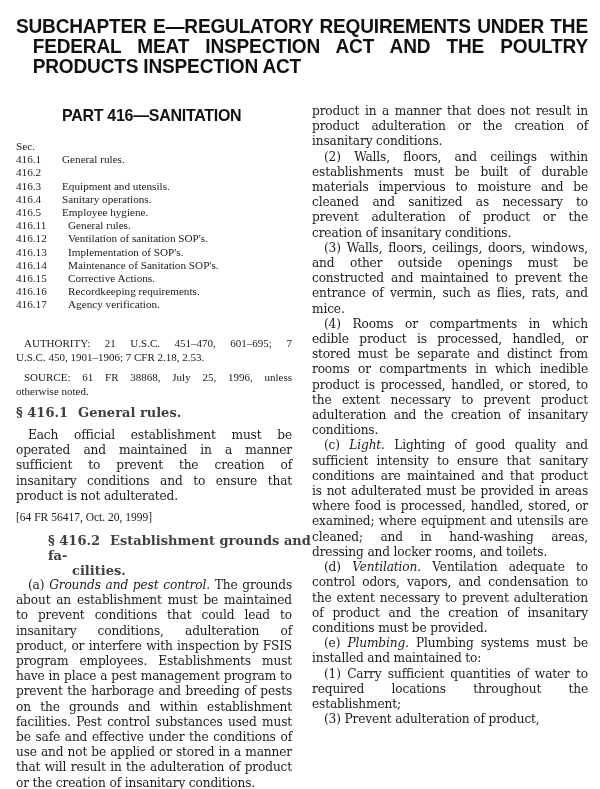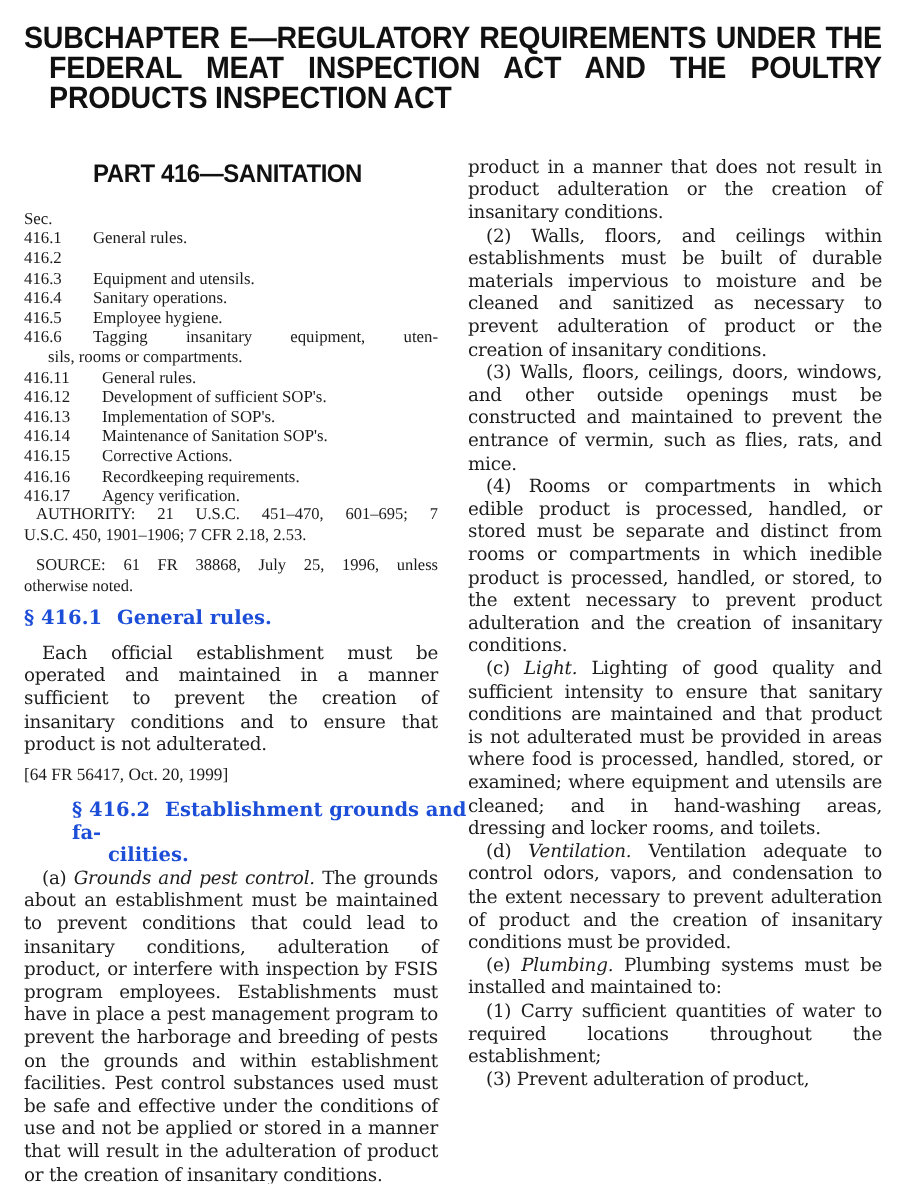--- a/index.html
+++ b/index.html
@@ -44,21 +44,21 @@
     text-align: justify; }
   .authority .first { display:block; text-indent: 8px; text-align: justify; text-align-last: justify; }
   .sc { font-variant: small-caps; }
   .source { position: absolute; left: 16px; top: 370px; width: 276px;
     font-family: "Liberation Serif", serif; font-size: 11px; line-height: 14px; }
   .source .first { display:block; text-indent: 8px; text-align: justify; text-align-last: justify; }
 
   .sec-heading {
     position: absolute; left: 16px; width: 276px;
     font-family: "DejaVu Serif", serif; font-weight: bold; font-size: 13px; line-height: 15px;
-    color: #1d4ed8;
+    color: #404040;
   }
   .sec-heading .sym { margin-right: 10px; }
   .sec-heading .cont { display:block; padding-left: 24px; }
 
   .body-text {
     font-family: "DejaVu Serif", serif; font-size: 12.2px; line-height: 15.2px;
     text-align: justify; color: #1c1c1c; letter-spacing: -0.15px;
   }
   .para { margin: 0; text-indent: 12px; }
   .para.noind { text-indent: 0; }
@@ -110,36 +110,29 @@
             <span class="toc-text">Sanitary operations.</span>
           </div>
         </div>
         <div>
           <div class="toc-row">
             <span class="toc-num">416.5</span>
             <span class="toc-text">Employee hygiene.</span>
           </div>
         </div>
         <div>
-          <div class="toc-row just">
-            <span class="toc-num">416.6</span>
-            <span class="toc-text">Tagging insanitary equipment, uten-</span>
-          </div>
-          <span class="toc-wrap">sils, rooms or compartments.</span>
-        </div>
-        <div>
           <div class="toc-row">
             <span class="toc-num wide">416.11</span>
             <span class="toc-text">General rules.</span>
           </div>
         </div>
         <div>
           <div class="toc-row">
             <span class="toc-num wide">416.12</span>
-            <span class="toc-text">Development of sufficient SOP's.</span>
+            <span class="toc-text">Ventilation of sanitation SOP's.</span>
           </div>
         </div>
         <div>
           <div class="toc-row">
             <span class="toc-num wide">416.13</span>
             <span class="toc-text">Implementation of SOP's.</span>
           </div>
         </div>
         <div>
           <div class="toc-row">

